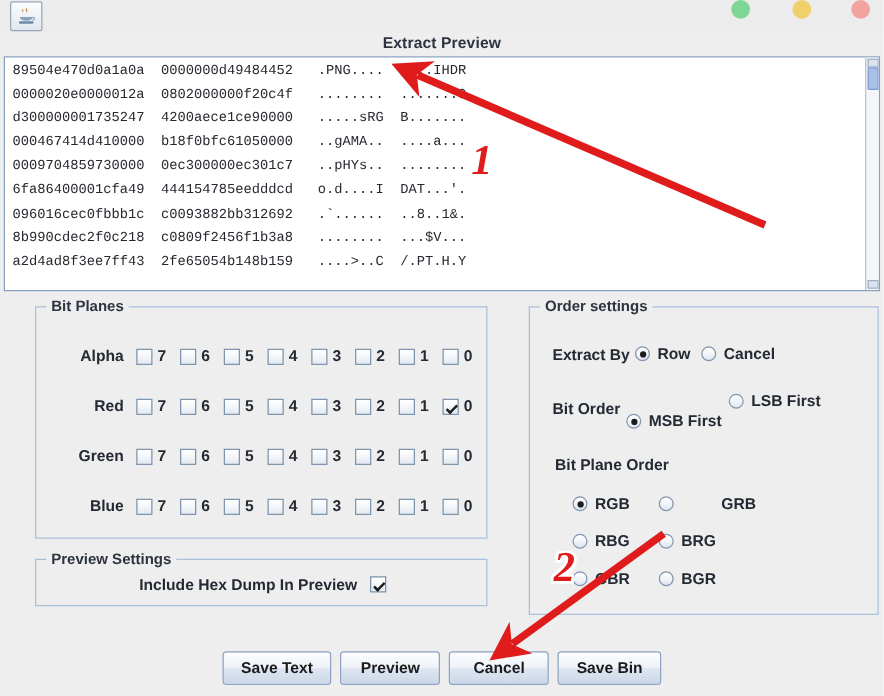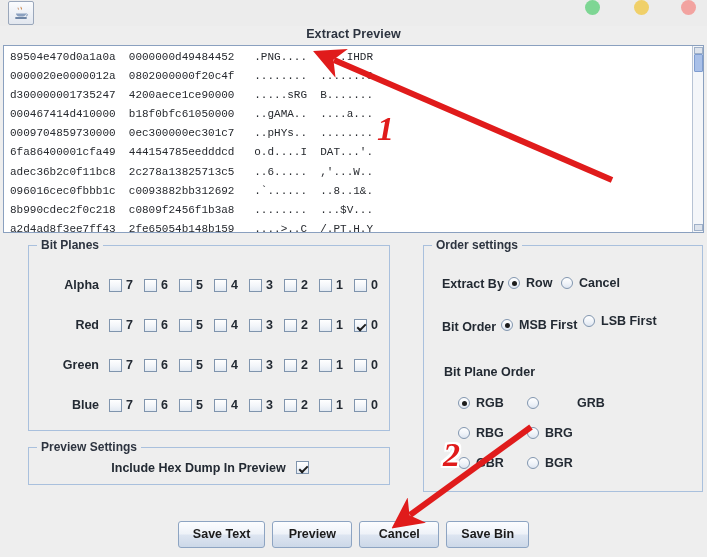--- a/index.html
+++ b/index.html
@@ -309,21 +309,20 @@
   <div class="preview-title">Extract Preview</div>
 
   <div class="hexarea-wrap">
     <div class="hexarea" id="hexarea">
         <div class="hexline">89504e470d0a1a0a  0000000d49484452   .PNG....  ....IHDR</div>
         <div class="hexline">0000020e0000012a  0802000000f20c4f   ........  .......O</div>
         <div class="hexline">d300000001735247  4200aece1ce90000   .....sRG  B.......</div>
         <div class="hexline">000467414d410000  b18f0bfc61050000   ..gAMA..  ....a...</div>
         <div class="hexline">0009704859730000  0ec300000ec301c7   ..pHYs..  ........</div>
         <div class="hexline">6fa86400001cfa49  444154785eedddcd   o.d....I  DAT...'.</div>
-        <div class="hexline">adec36b2c0f11bc8  2c278a13825713c5   ..6.....  ,'...W..</div>
         <div class="hexline">096016cec0fbbb1c  c0093882bb312692   .`......  ..8..1&amp;.</div>
         <div class="hexline">8b990cdec2f0c218  c0809f2456f1b3a8   ........  ...$V...</div>
         <div class="hexline">a2d4ad8f3ee7ff43  2fe65054b148b159   ....&gt;..C  /.PT.H.Y</div>
       </div>
     <div class="scrolltrack">
       <div class="scrollbtn" style="top:1px;"></div>
       <div class="scrollthumb"></div>
       <div class="scrollbtn" style="bottom:1px;"></div>
     </div>
   </div>
@@ -489,21 +488,21 @@
     <div class="radio-item" style="left:84px; top:30px;">
       <span class="rb selected"></span>
       <span class="rl">Row</span>
     </div>
     <div class="radio-item" style="left:137px; top:30px;">
       <span class="rb"></span>
       <span class="rl">Cancel</span>
     </div>
 
     <div class="fieldlabel" style="left:18px; top:74px;">Bit Order</div>
-    <div class="radio-item" style="left:77px; top:72px;">
+    <div class="radio-item" style="left:77px; top:84px;">
       <span class="rb selected"></span>
       <span class="rl">MSB First</span>
     </div>
     <div class="radio-item" style="left:159px; top:68px;">
       <span class="rb"></span>
       <span class="rl">LSB First</span>
     </div>
 
     <div class="fieldlabel" style="left:20px; top:119px;">Bit Plane Order</div>
 

